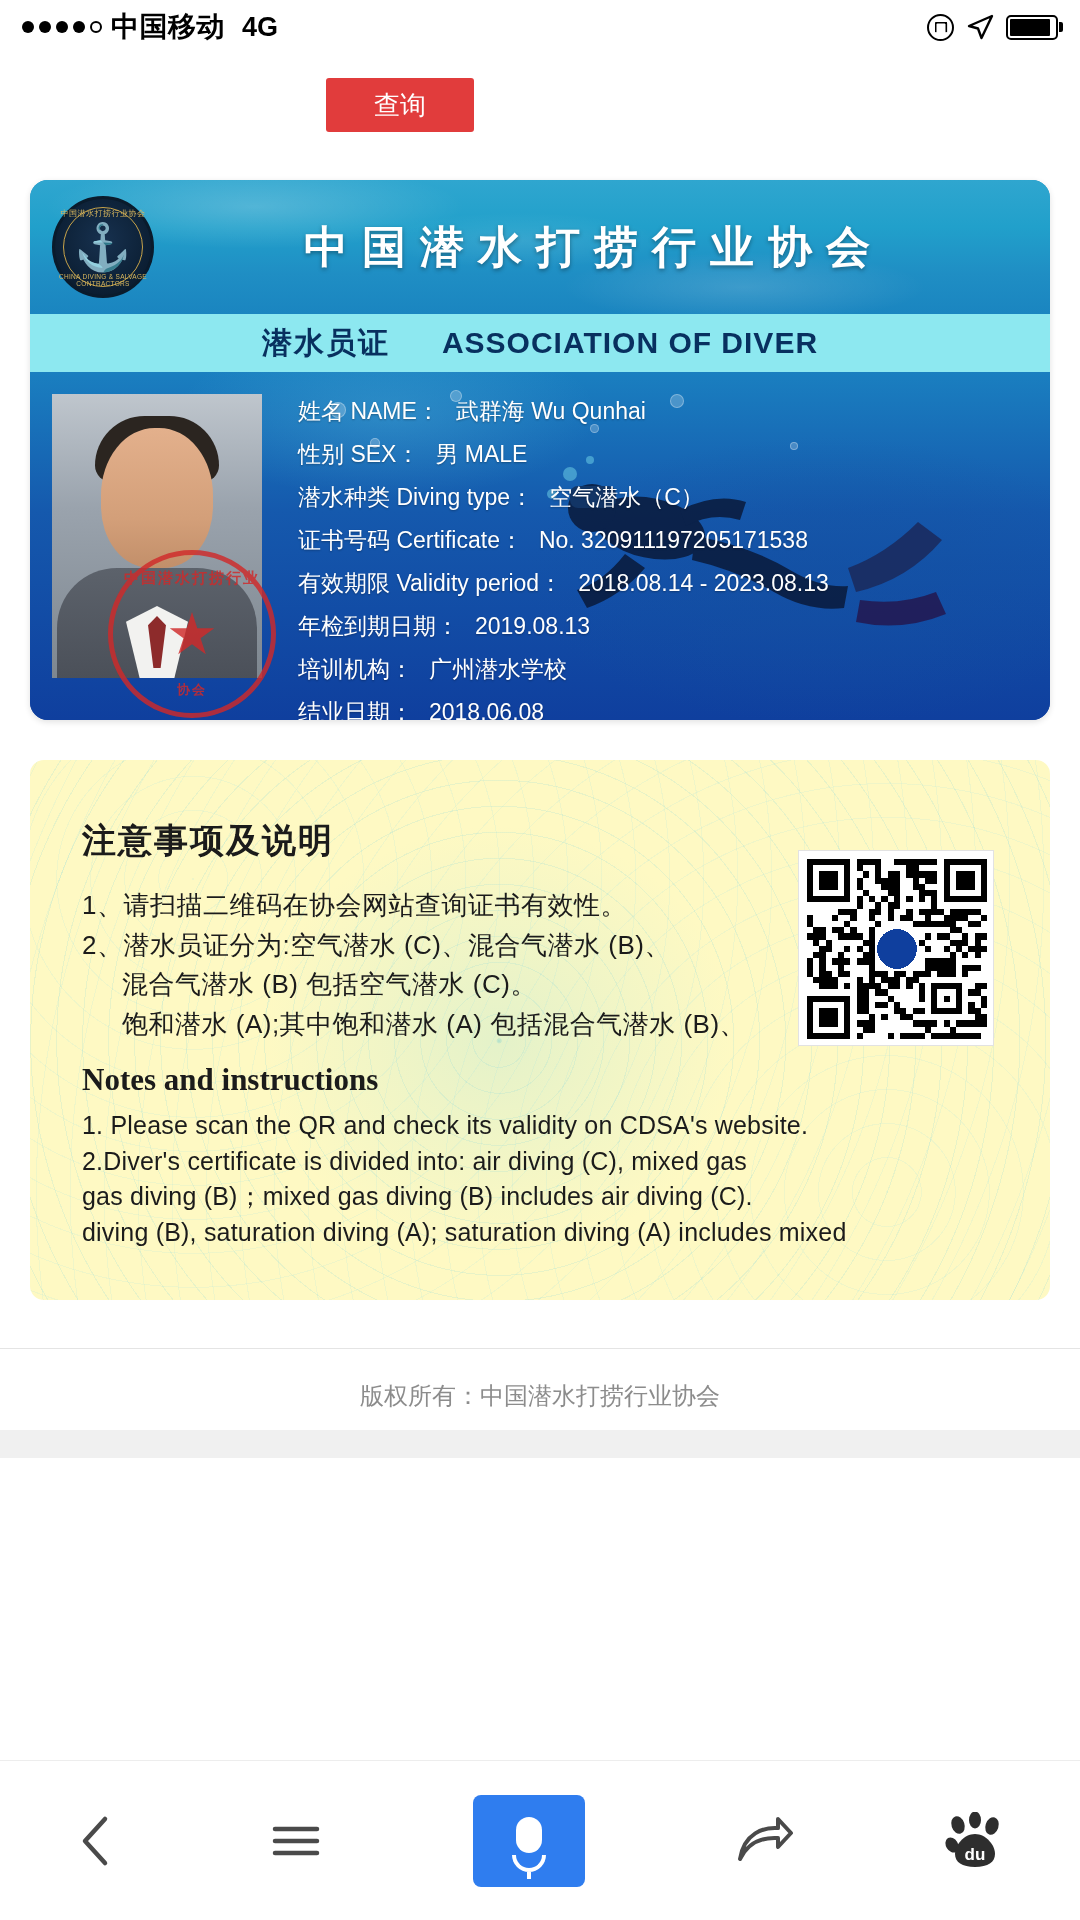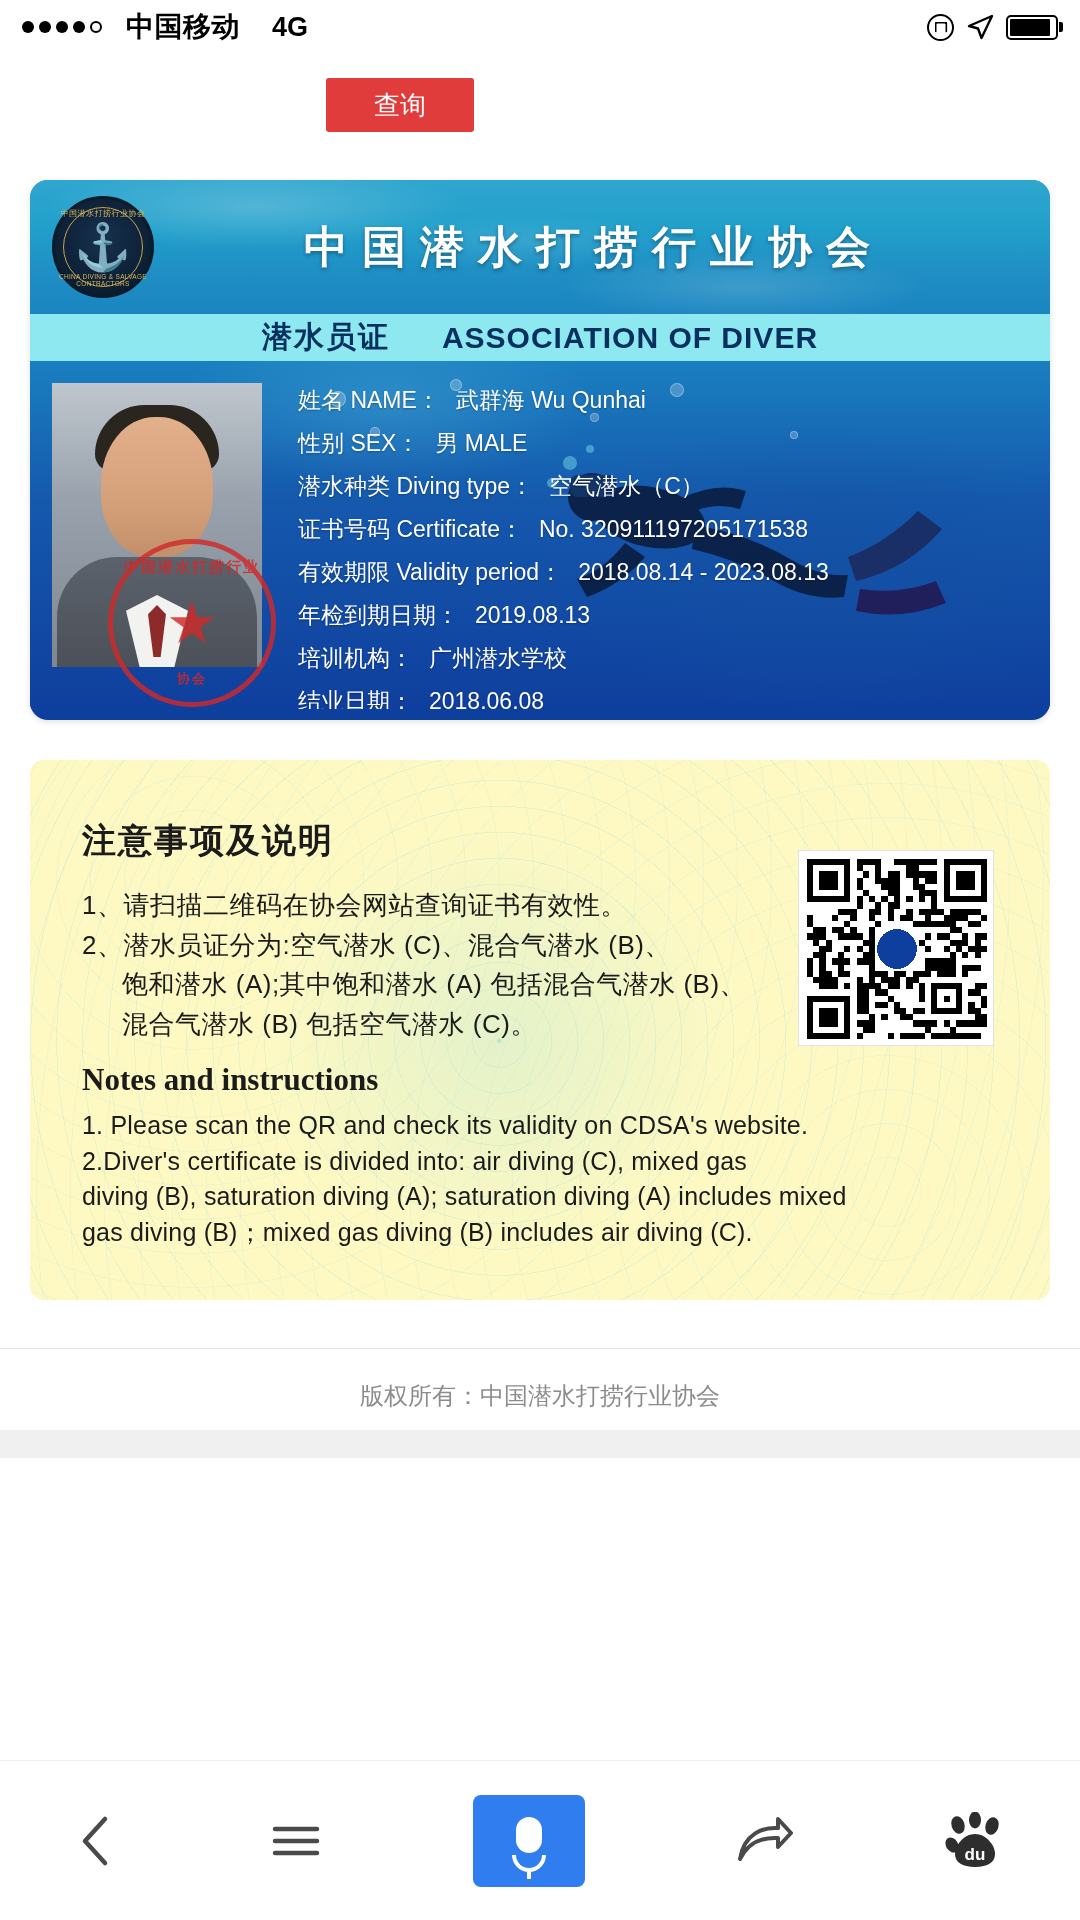--- a/index.html
+++ b/index.html
@@ -14,21 +14,21 @@
   
   .statusbar {
     height: 54px;
     display: flex; align-items: center;
     padding: 0 22px;
     font-size: 27px;
     color: #000;
     font-weight: bold;
     position: relative;
   }
-  .sb-left { display: flex; align-items: center; gap: 24px; }
+  .sb-left { display: flex; align-items: center; gap: 9px; }
   .dots { display: flex; align-items: center; gap: 5px; }
   .dot { width: 12px; height: 12px; border-radius: 50%; background: #000; }
   .dot.hollow { background: transparent; border: 2px solid #000; }
   .carrier { font-size: 28px; letter-spacing: 0.5px; }
   .netmode { font-size: 27px; margin-left: 8px; }
   .sb-center {
     position: absolute; left: 0; right: 0; text-align: center;
     font-size: 29px; font-weight: bold;
     pointer-events: none;
   }
@@ -113,21 +113,21 @@
     text-shadow: 0 2px 4px rgba(0,0,0,.35);
     white-space: nowrap;
   }
   .title-en {
     color: #fff; font-size: 23px; font-weight: bold;
     letter-spacing: 2px; margin-top: 8px; white-space: nowrap;
   }
   .title-en span { margin: 0 16px; }
 
   .cert-sub {
-    height: 47px; background: #8de8f0;
+    height: 58px; background: #8de8f0;
     display: flex; align-items: center; justify-content: center;
     gap: 52px;
     color: #08305f; font-size: 30px; font-weight: bold;
   }
   .cert-sub .cn { letter-spacing: 2px; }
   .cert-sub .en { letter-spacing: 1px; }
 
   .cert-body {
     position: relative; height: 348px;
     overflow: hidden;
@@ -404,27 +404,27 @@
       </div>
     </div>
   </div>
 </div>
 
 <div class="notes-card">
   <div class="notes-inner">
     <div class="notes-title-cn">注意事项及说明</div>
     <div class="notes-cn-line">1、请扫描二维码在协会网站查询证书有效性。</div>
     <div class="notes-cn-line">2、潜水员证分为:空气潜水 (C)、混合气潜水 (B)、</div>
+    <div class="notes-cn-line indent">混合气潜水 (B) 包括空气潜水 (C)。</div>
     <div class="notes-cn-line indent">饱和潜水 (A);其中饱和潜水 (A) 包括混合气潜水 (B)、</div>
-    <div class="notes-cn-line indent">混合气潜水 (B) 包括空气潜水 (C)。</div>
     <div class="notes-title-en">Notes and instructions</div>
     <div class="notes-en-line">1. Please scan the QR and check its validity on CDSA's website.</div>
     <div class="notes-en-line">2.Diver's  certificate is divided into: air diving  (C), mixed gas</div>
+    <div class="notes-en-line">gas diving (B)；mixed  gas diving (B) includes air diving (C).</div>
     <div class="notes-en-line">diving (B), saturation diving (A); saturation diving (A) includes mixed</div>
-    <div class="notes-en-line">gas diving (B)；mixed  gas diving (B) includes air diving (C).</div>
   </div>
 
   <div class="qr">
     <svg id="qr-svg" width="180" height="180" viewBox="0 0 29 29" shape-rendering="crispEdges" xmlns="http://www.w3.org/2000/svg">
         <rect width="29" height="29" fill="#fff"></rect>
         <rect x="0" y="0" width="1" height="1" fill="#000"></rect>
         <rect x="1" y="0" width="1" height="1" fill="#000"></rect>
         <rect x="2" y="0" width="1" height="1" fill="#000"></rect>
         <rect x="3" y="0" width="1" height="1" fill="#000"></rect>
         <rect x="4" y="0" width="1" height="1" fill="#000"></rect>

